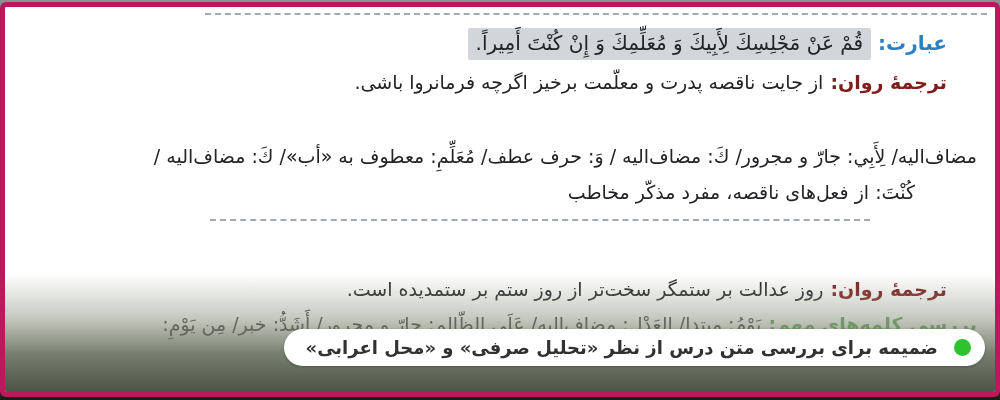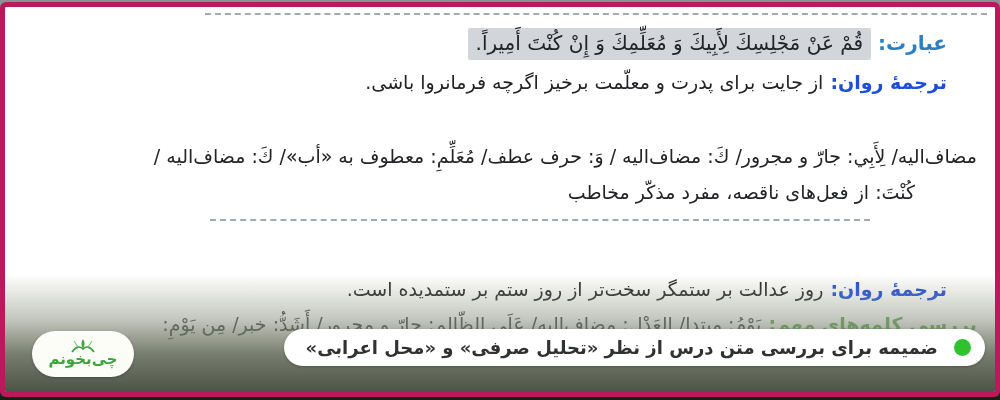--- a/index.html
+++ b/index.html
@@ -14,21 +14,21 @@
   }
   .dash{position:absolute;border-top:2px dashed #a3a9b0;height:0;z-index:1;}
   .dash1{left:200px;right:8px;top:6px;}
   .dash2{left:205px;width:660px;top:212px;}
   .line{
     position:absolute;direction:rtl;white-space:nowrap;z-index:2;
     font-size:19px;color:#222326;text-align:right;
   }
   .lbl{font-weight:bold;margin-left:7px;}
   .lbl-ebarat{color:#2e7fc2;}
-  .lbl-tarjome{color:#1d4ed8;}
+  .lbl-tarjome{color:#7f1d1d;}
   .lbl-barresi{color:#48a03f;}
   .hl{background:#d2d5da;padding:3px 8px 5px 8px;border-radius:2px;font-size:20px;}
   .phrase-line{font-size:20px;}
   .fade{
     position:absolute;left:0;right:0;bottom:0;height:118px;z-index:5;
     background:linear-gradient(to bottom,rgba(255,255,255,0) 0%,rgba(148,154,136,0.55) 38%,rgba(108,115,98,0.92) 68%,#4d5345 100%);
   }
   .caption-pill{
     position:absolute;right:10px;bottom:26px;height:37px;z-index:10;
     background:#ffffff;border-radius:19px;display:flex;align-items:center;
@@ -50,21 +50,21 @@
 
 <div class="card">
 
   <div class="dash dash1"></div>
 
   <div class="line phrase-line" style="top:24px;right:48px;">
     <span class="lbl lbl-ebarat">عبارت:</span><span class="hl">قُمْ عَنْ مَجْلِسِكَ لِأَبِيكَ وَ مُعَلِّمِكَ وَ إِنْ كُنْتَ أَمِيراً.</span>
   </div>
 
   <div class="line" style="top:64px;right:48px;">
-    <span class="lbl lbl-tarjome">ترجمهٔ روان:</span><span>از جایت برای پدرت و معلّمت برخیز اگرچه فرمانروا باشی.</span>
+    <span class="lbl lbl-tarjome">ترجمهٔ روان:</span><span>از جایت ناقصه پدرت و معلّمت برخیز اگرچه فرمانروا باشی.</span>
   </div>
 
 
   <div class="line" style="top:174px;right:80px;">
     <span>كُنْتَ: از فعل‌های ناقصه، مفرد مذکّر مخاطب</span>
   </div>
 
   <div class="line" style="top:138px;right:18px;">
     <span>مضاف‌الیه/ لِأَبِي: جارّ و مجرور/ كَ: مضاف‌الیه / وَ: حرف عطف/ مُعَلِّمِ: معطوف به «أب»/ كَ: مضاف‌الیه /</span>
   </div>
@@ -80,22 +80,14 @@
     <span class="lbl lbl-barresi">بررسی کلمه‌های مهم:</span><span>يَوْمُ: مبتدا/ العَدْلِ: مضاف‌الیه/ عَلَی الظّالِمِ: جارّ و مجرور/ أَشَدُّ: خبر/ مِن يَوْمِ:</span>
   </div>
 
   <div class="fade"></div>
 
   <div class="caption-pill">
     <span class="caption-dot"></span>
     <span class="caption-text">ضمیمه برای بررسی متن درس از نظر «تحلیل صرفی» و «محل اعرابی»</span>
   </div>
 
-  <div class="logo-pill">
-    <svg class="logo-icon" width="30" height="16" viewBox="0 0 30 16">
-      <path d="M4 14 C8 8 12 8 15 11 C18 8 22 8 26 14" stroke="#3aa33a" stroke-width="1.6" fill="none"></path>
-      <path d="M15 11 C13 7 13 4 15 1 C17 4 17 7 15 11 Z" fill="#3aa33a"></path>
-      <path d="M10 9 L6 3 M20 9 L24 3" stroke="#7cc57a" stroke-width="1.2" fill="none"></path>
-    </svg>
-    <span class="logo-text">چی‌بخونم</span>
-  </div>
 
 </div>
 
 </body></html>

